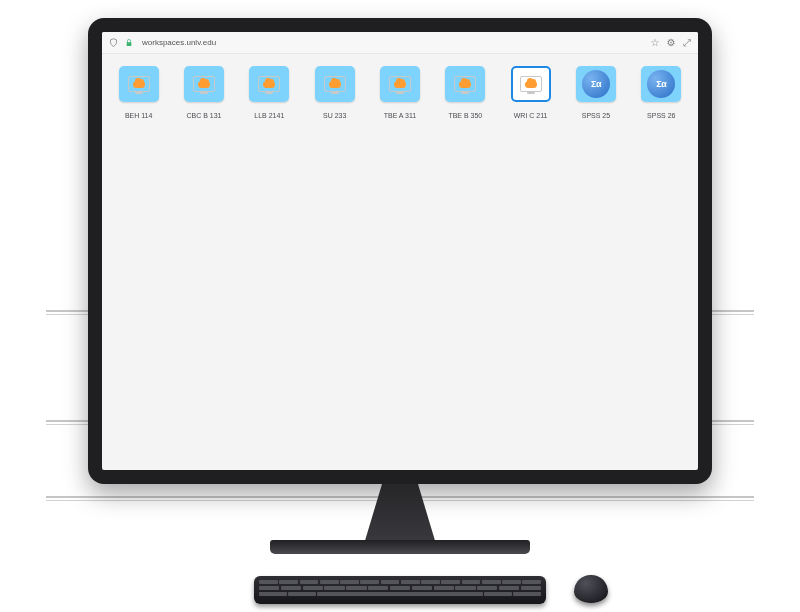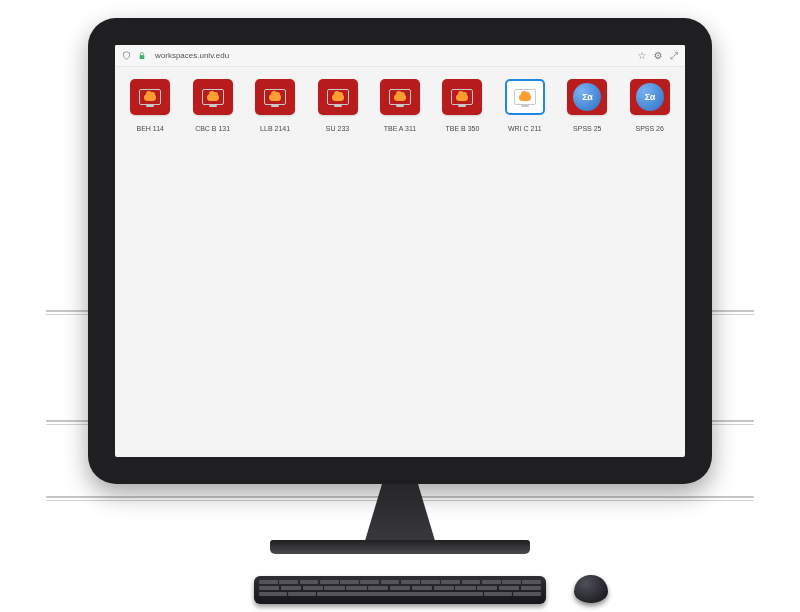--- a/index.html
+++ b/index.html
@@ -12,22 +12,22 @@
   }
 
   
   .monitor {
     position: absolute;
     left: 88px;
     top: 18px;
     width: 624px;
     height: 466px;
     background: #1f1f22;
-    border-radius: 28px;
-    padding: 27px;
+    border-radius: 16px;
+    padding: 14px;
     box-shadow: 0 10px 24px rgba(0,0,0,0.35);
   }
   .screen {
     width: 100%;
     height: 100%;
     background: #f4f4f5;
     border-radius: 2px;
     display: flex;
     flex-direction: column;
     overflow: hidden;
@@ -63,21 +63,21 @@
     display:flex;
     flex-direction:column;
     align-items:center;
     width:54px;
     cursor:pointer;
   }
   .tile {
     width:40px;
     height:36px;
     border-radius:5px;
-    background:#b91c1c;
+    background:#7dd3fc;
     box-shadow:0 1px 2px rgba(0,0,0,0.15);
     display:flex;
     align-items:center;
     justify-content:center;
     position:relative;
   }
   .tile.selected {
     box-shadow:none;
     border:2px solid #1e88e5;
     background:#fff;

